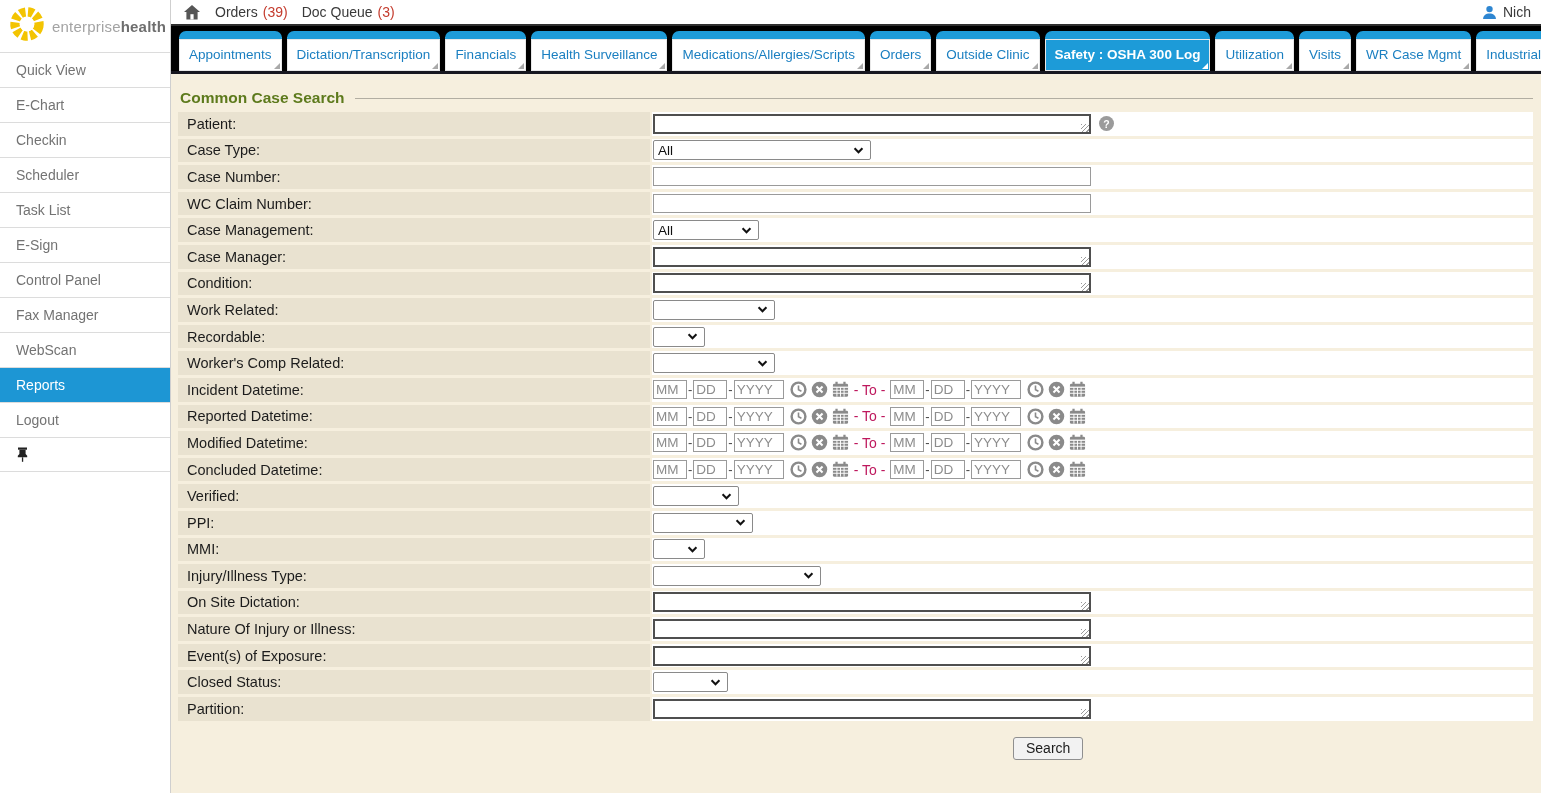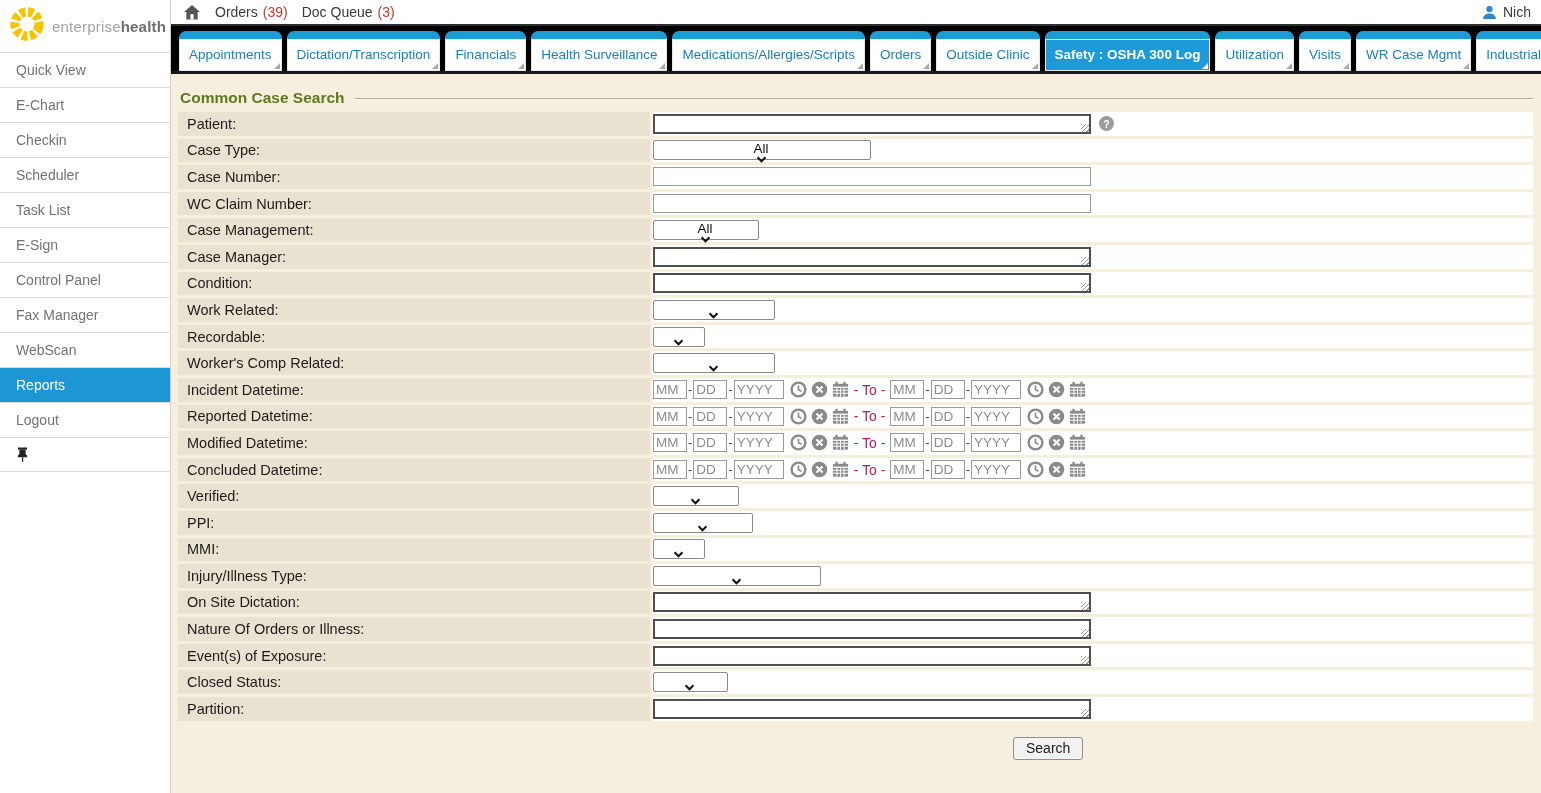--- a/index.html
+++ b/index.html
@@ -53,21 +53,21 @@
     align-items:center; padding-left:9px; font-size:14.5px; color:#1c1c1c; margin-right:2px; }
   .fcell-input { flex:1; background:#fff; display:flex; align-items:center; padding-left:1px; }
 
   input.txt { height:19px; border:1px solid #9a9a9a; background:#fff; font-size:13px;
     padding:0 3px; font-family:"Liberation Sans", sans-serif; }
   .expand { height:20px; border:2px solid #4f4f4f; background:#fff; position:relative; }
   .expand .grip { position:absolute; right:0; bottom:0; width:8px; height:8px;
     background:repeating-linear-gradient(135deg,#9a9a9a 0 1px,transparent 1px 3px); }
   .sel { height:20px; border:1px solid #8a8a8a; border-radius:2px; background:#fff;
     display:inline-flex; align-items:center; justify-content:space-between;
-    padding:0 6px 0 4px; font-size:13.5px; color:#111; cursor:pointer;flex-direction:column; }
+    padding:0 6px 0 4px; font-size:13.5px; color:#111; cursor:pointer; }
   .chev { width:11px; height:7px; }
 
   .dt-wrap { display:flex; align-items:center; }
   .dt-seg { height:19px; border:1px solid #9a9a9a; font-size:13.5px; padding:0 2px;
     color:#222; font-family:"Liberation Sans", sans-serif; }
   .dt-seg::placeholder { color:#8d8d8d; }
   .dash { color:#444; margin:0 1px; font-size:13px; }
   .dt-icons { display:flex; align-items:center; gap:4px; margin-left:6px; }
   .icon17 { width:17px; height:17px; display:inline-block; cursor:pointer; }
   .to-label { margin:0 5px; font-size:14px; color:#be185d; }
@@ -557,21 +557,21 @@
           </div>
           <div class="frow">
             <div class="fcell-label">On Site Dictation:</div>
             <div class="fcell-input">
               <div class="expand" style="width: 438px;">
                 <span class="grip"></span>
               </div>
             </div>
           </div>
           <div class="frow">
-            <div class="fcell-label">Nature Of Orders or Illness:</div>
+            <div class="fcell-label">Nature Of Injury or Illness:</div>
             <div class="fcell-input">
               <div class="expand" style="width: 438px;">
                 <span class="grip"></span>
               </div>
             </div>
           </div>
           <div class="frow">
             <div class="fcell-label">Event(s) of Exposure:</div>
             <div class="fcell-input">
               <div class="expand" style="width: 438px;">

